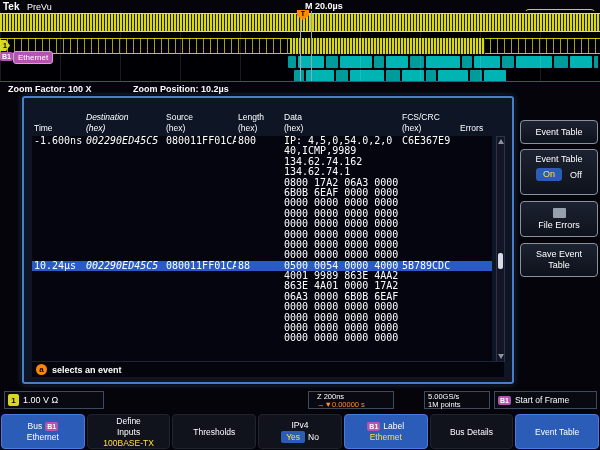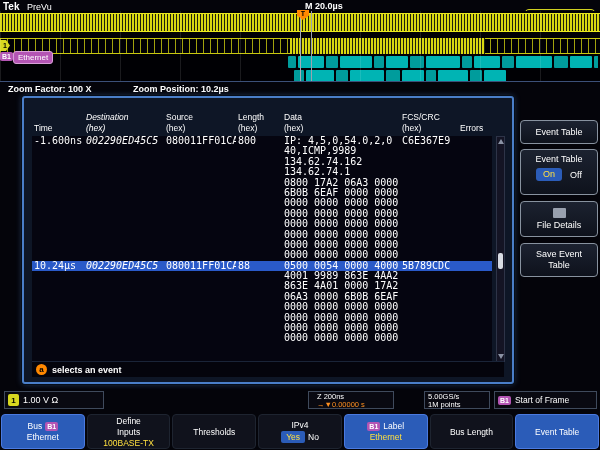--- a/index.html
+++ b/index.html
@@ -282,21 +282,21 @@
 <div class="abs sbtn smtitle">Event Table</div>
 <div class="abs sbtn smtoggle">
   <div>Event Table</div>
   <div class="onoff">
     <span class="onchip">On</span>
     <span>Off</span>
   </div>
 </div>
 <div class="abs sbtn smfile">
   <div class="fico"></div>
-  <div>File Details</div>
+  <div>File Errors</div>
 </div>
 <div class="abs sbtn smsave">
   <span>Save Event Table</span>
 </div>
 
 <div class="abs sbar">
   <div class="sbox sbch">
     <span class="chb">1</span>
     <span>1.00 V Ω</span>
   </div>
@@ -338,18 +338,18 @@
     </div>
   </div>
   <div class="mbtn active">
     <div class="mrow">
         <span class="b1chip">B1</span>
         <span>Label</span>
       </div>
     <div class="yel">Ethernet</div>
   </div>
   <div class="mbtn">
-    <div>Bus Length</div>
+    <div>Bus Details</div>
   </div>
   <div class="mbtn active">
     <div>Event Table</div>
   </div>
 </div>
 
 </body></html>

